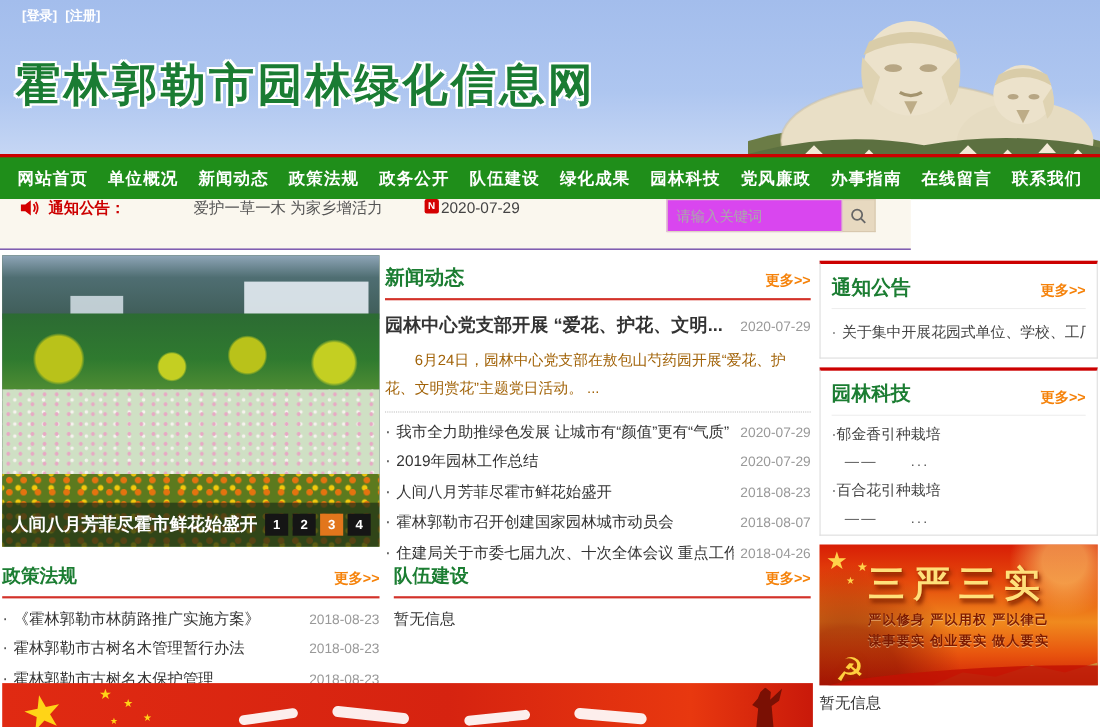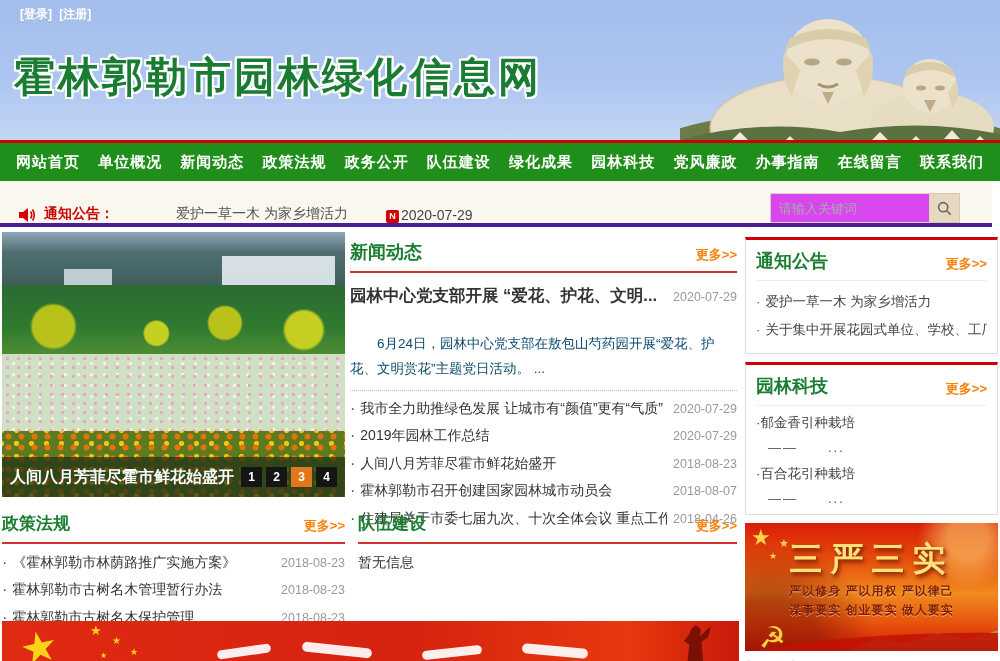--- a/index.html
+++ b/index.html
@@ -17,23 +17,23 @@
     text-shadow:-2px -2px 0 #fff,2px -2px 0 #fff,-2px 2px 0 #fff,2px 2px 0 #fff,0 -2px 0 #fff,0 2px 0 #fff,-2px 0 0 #fff,2px 0 0 #fff; }
   .statues { position:absolute; right:0; top:0; }
 
   
   .nav { position:absolute; left:0; top:140px; width:1000px; height:41px;
     background:var(--green-nav,#1f8e1a); border-top:3px solid var(--red,#cc0000);
     display:flex; justify-content:space-between; align-items:center; padding:0 16px; }
   .nav-item { color:#fff; font-size:15px; font-weight:bold; letter-spacing:1px; cursor:pointer; white-space:nowrap; }
 
   
-  .notice-bar { position:absolute; left:0; top:181px; width:992px; height:46px;
-    background:var(--cream,#faf7ee); border-bottom:4px solid #4c1d95;
-    display:flex; align-items:flex-end; }
+  .notice-bar { position:absolute; left:0; top:181px; width:828px; height:46px;
+    background:var(--cream,#faf7ee); border-bottom:1px solid #4c1d95;
+    display:flex; align-items:flex-start; }
   .speaker { margin-left:18px; }
   .notice-label { color:var(--red,#cc0000); font-weight:bold; font-size:14px; margin-left:8px; }
   .notice-text { color:#555; font-size:14px; margin-left:62px; cursor:pointer; }
   .new-badge { display:inline-block; background:#d40000; color:#fff; font-size:9px; font-weight:bold;
     width:13px; height:13px; line-height:13px; text-align:center; border-radius:2px; margin-left:38px; }
   .notice-date { color:#444; font-size:14px; margin-left:2px; }
   .search-wrap { margin-left:auto; margin-right:32px; display:flex; }
   .search-input { width:160px; height:30px; border:1px solid #ddd3c2; background:#d946ef; padding:0 8px;
     font-size:13px; color:#333; outline:none; }
   .search-input::placeholder { color:#aaa; }
@@ -75,21 +75,21 @@
     border-bottom:2px solid var(--red-underline,#d3322a); padding-bottom:7px; }
   .sec-title { color:var(--green-heading,#1b7d32); font-weight:bold; font-size:18px; }
   .more-link { color:var(--orange,#f5820a); font-size:13px; font-weight:bold; cursor:pointer; }
 
   
   .news-col { position:absolute; left:350px; top:240px; width:387px; }
   .feat { padding-top:12px; }
   .feat-row { display:flex; align-items:baseline; }
   .feat-title { font-size:16.5px; font-weight:bold; color:#333; white-space:nowrap; overflow:hidden; flex:1; cursor:pointer; }
   .feat-date { font-size:12.5px; color:#999; margin-left:8px; }
-  .feat-summary { font-size:13.5px; color:#0c4a6e; line-height:1.85; text-indent:2em; margin-top:25px; }
+  .feat-summary { font-size:13.5px; color:#a16207; line-height:1.85; text-indent:2em; margin-top:9px; }
   .dotted { border-bottom:1px dotted #bbb; margin:8px 0 4px; }
   .n-list li, .p-list li { list-style:none; display:flex; align-items:center; height:27.5px; }
   .n-list .bullet, .p-list .bullet, .r-list .bullet { color:#555; margin-right:5px; }
   .n-list .t, .p-list .t { flex:1; font-size:14px; color:#333; white-space:nowrap; overflow:hidden; cursor:pointer; }
   .n-list .d, .p-list .d { font-size:12.5px; color:#999; margin-left:6px; }
 
   
   .right-col { position:absolute; left:745px; top:237px; width:253px; }
   .side-box { border:1px solid #ddd; border-top:3px solid var(--red,#cc0000); background:#fff; padding:0 10px; }
   .side-head { display:flex; align-items:flex-end; justify-content:space-between;
@@ -291,21 +291,20 @@
 </div>
 
 <div class="right-col" data-interactable="false">
   <div class="side-box box-notices" data-interactable="false">
     <div class="side-head" data-interactable="false">
       <span class="sec-title" data-interactable="false">通知公告</span>
       <span class="more-link" data-interactable="true">更多&gt;&gt;</span>
     </div>
     <ul class="r-list" data-interactable="false">
 
-        <li data-interactable="true"><span class="bullet" data-interactable="false">·</span><span data-interactable="true">爱护一草一木 为家乡增活力</span></li>
 
         <li data-interactable="true"><span class="bullet" data-interactable="false">·</span><span data-interactable="true">关于集中开展花园式单位、学校、工厂...</span></li>
       </ul>
   </div>
 
   <div class="side-box box-tech" data-interactable="false">
     <div class="side-head" data-interactable="false">
       <span class="sec-title" data-interactable="false">园林科技</span>
       <span class="more-link" data-interactable="true">更多&gt;&gt;</span>
     </div>

